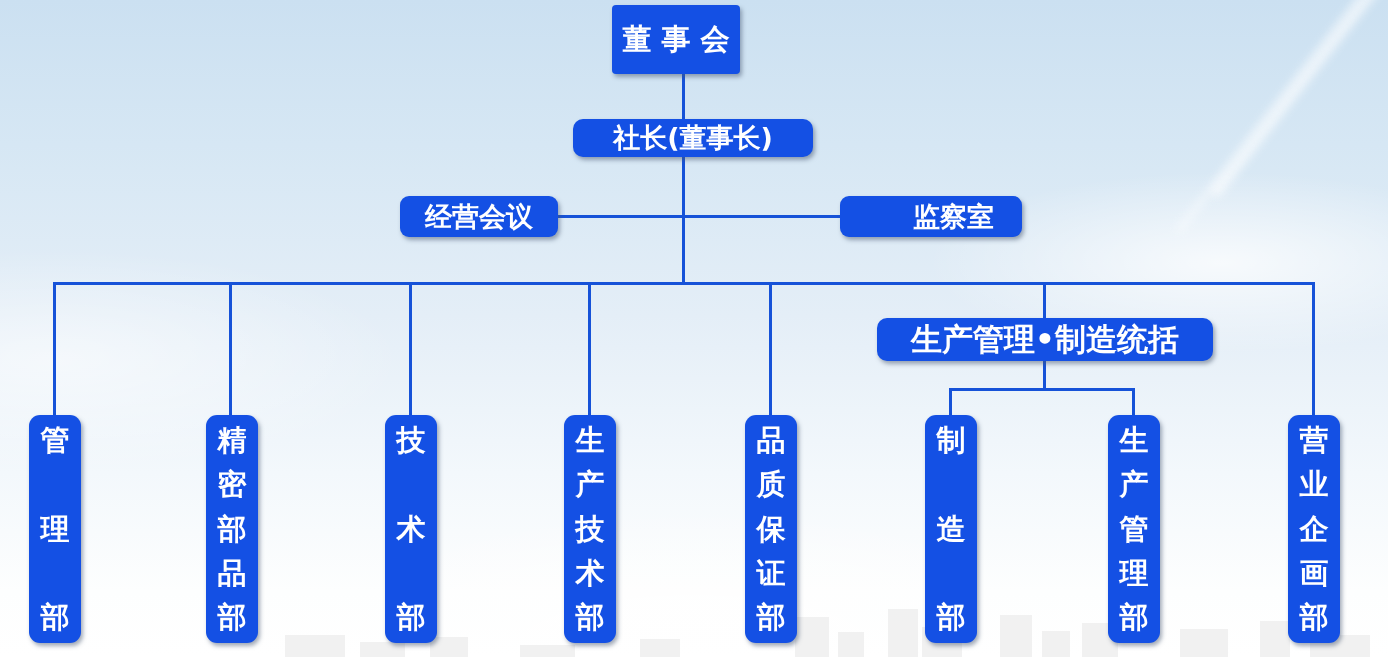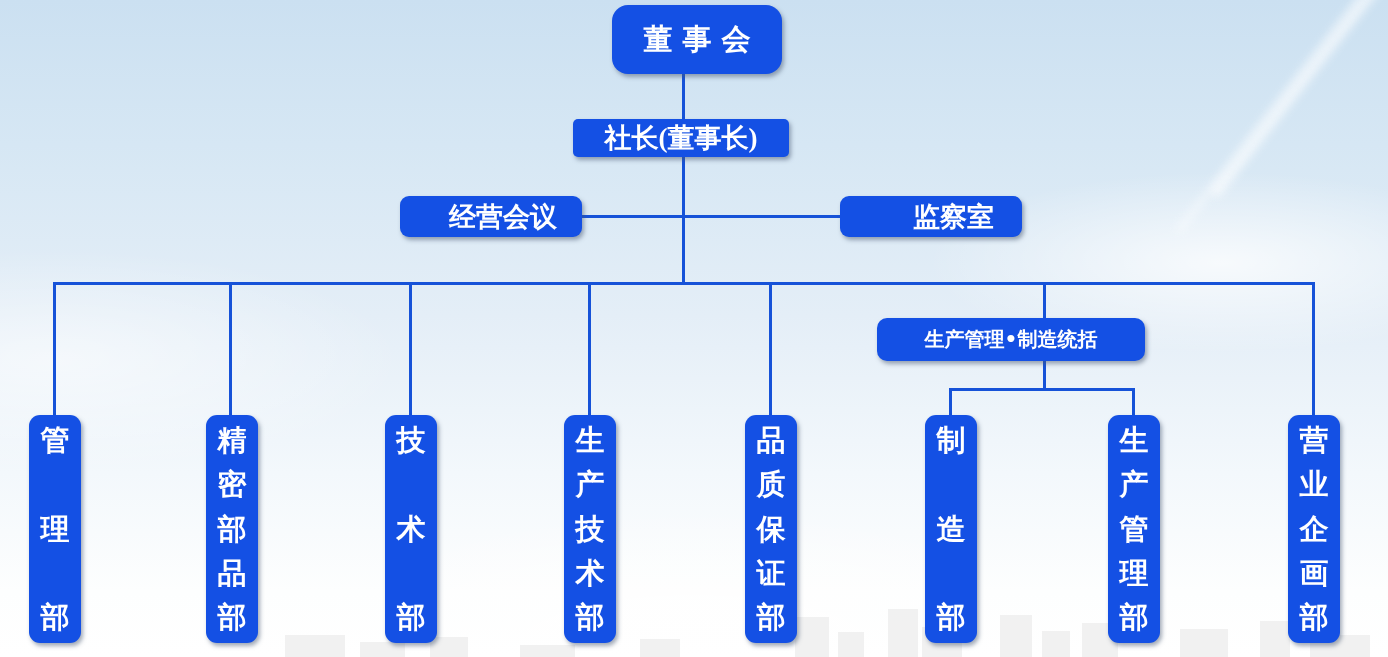--- a/index.html
+++ b/index.html
@@ -19,25 +19,25 @@
   .c1{left:1150px;top:60px;width:330px;height:11px;opacity:.8;}
   .c2{left:1120px;top:110px;width:300px;height:7px;opacity:.55;}
   .skyline{position:absolute;left:0;bottom:0;z-index:0;opacity:.55;}
   .line{position:absolute;background:#1652d8;z-index:1;}
   .node{
     position:absolute;background:#1450e4;color:#ffffff;font-weight:bold;
     display:flex;align-items:center;justify-content:center;z-index:2;
     box-shadow:2px 3px 4px rgba(70,86,112,0.5);
     white-space:nowrap;
   }
-  .board{left:612px;top:5px;width:170px;height:69px;border-radius:16px;font-size:29px;text-align:right;}
-  .president{left:573px;top:119px;width:216px;height:38px;border-radius:5px;font-size:27px;font-family:Liberation Serif, serif;}
-  .meeting{left:400px;top:196px;width:158px;height:41px;border-radius:9px;font-size:27px;padding-left:24px;}
+  .board{left:612px;top:5px;width:128px;height:69px;border-radius:4px;font-size:29px;text-align:right;}
+  .president{left:573px;top:119px;width:240px;height:38px;border-radius:10px;font-size:27px;}
+  .meeting{left:400px;top:196px;width:158px;height:41px;border-radius:9px;font-size:27px;}
   .audit{left:840px;top:196px;width:137px;height:41px;border-radius:9px;font-size:27px;padding-left:45px;}
-  .pms{left:877px;top:318px;width:268px;height:43px;border-radius:10px;font-size:20px;}
+  .pms{left:877px;top:318px;width:336px;height:43px;border-radius:10px;font-size:31px;}
   .dept{
     position:absolute;top:415px;width:52px;height:228px;border-radius:11px;
     background:#1450e4;color:#ffffff;font-weight:bold;z-index:2;
     display:flex;flex-direction:column;align-items:center;justify-content:space-between;
     padding:11px 0;box-sizing:border-box;font-size:29px;line-height:1;
     box-shadow:2px 3px 4px rgba(70,86,112,0.5);
   }
 </style>
 </head>
 <body>

